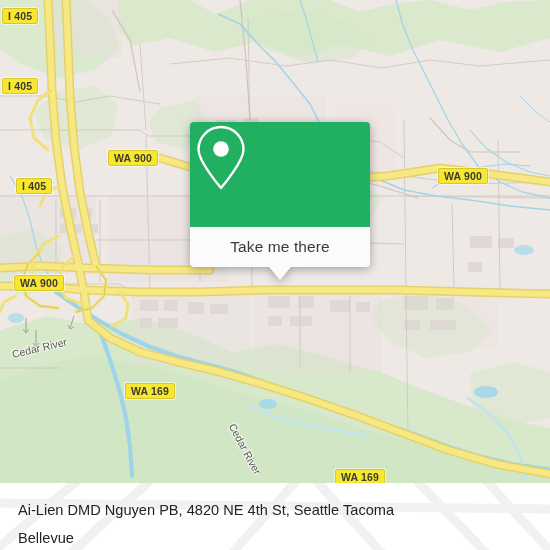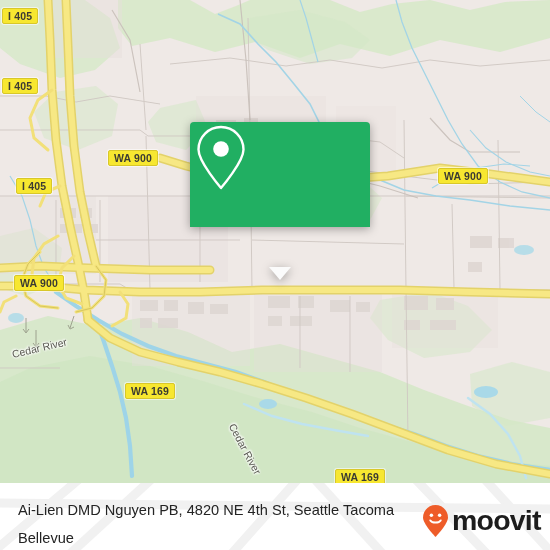--- a/index.html
+++ b/index.html
@@ -285,43 +285,37 @@
     <div class="river-lbl" style="left:12px;top:348px;transform:rotate(-13deg);transform-origin:left center;">Cedar River</div>
     <div class="river-lbl" style="left:232px;top:418px;transform:rotate(62deg);transform-origin:left center;">Cedar River</div>
 
     <div class="popup">
       <div class="popup-green">
         <svg width="62" height="72" viewBox="0 0 62 72">
           <path d="M31,5 C18.5,5 8.5,15 8.5,27.5 C8.5,40 31,66 31,66 C31,66 53.5,40 53.5,27.5 C53.5,15 43.5,5 31,5 Z" fill="none" stroke="#ffffff" stroke-width="2.4" stroke-linejoin="round"></path>
           <circle cx="31" cy="27" r="7.8" fill="#ffffff"></circle>
         </svg>
       </div>
+      <div class="popup-bar">
+        <span class="popup-bar-label">Take me there</span>
+      </div>
       <div class="popup-tail"></div>
     </div>
 
   </div>
 
   <div class="footer">
     <svg class="footer-wm" width="550" height="67" viewBox="0 0 550 67">
       <g stroke="#f1f1f1" stroke-width="9" fill="none">
         <path d="M-20,80 L110,-30"></path>
         <path d="M60,80 L180,-30"></path>
         <path d="M210,95 L330,-40"></path>
         <path d="M300,-20 L400,90"></path>
         <path d="M400,-20 L510,95"></path>
         <path d="M470,-20 L570,90"></path>
         <path d="M-10,20 L560,26"></path>
       </g>
     </svg>
     <div class="footer-title">Ai-Lien DMD Nguyen PB, 4820 NE 4th St, Seattle Tacoma Bellevue</div>
   </div>
 
-  <div class="logo">
-    <svg width="124" height="36" viewBox="0 0 124 36">
-      <path d="M15.5,2 C8.6,2 3,7.6 3,14.5 C3,21 15.5,34 15.5,34 C15.5,34 28,21 28,14.5 C28,7.6 22.4,2 15.5,2 Z" fill="#ee5c29"></path>
-      <circle cx="11.4" cy="12.2" r="1.75" fill="#ffffff"></circle>
-      <circle cx="19.6" cy="12.2" r="1.75" fill="#ffffff"></circle>
-      <path d="M10.3,17.4 C12.1,20.2 18.9,20.2 20.7,17.4" fill="none" stroke="#ffffff" stroke-width="1.9" stroke-linecap="round"></path>
-      <text x="32" y="27" font-family="'Liberation Sans',sans-serif" font-size="28.5" font-weight="bold" fill="#1d1d1d" letter-spacing="-0.8">moovit</text>
-    </svg>
-  </div>
 
 </div>
 
 </body></html>

